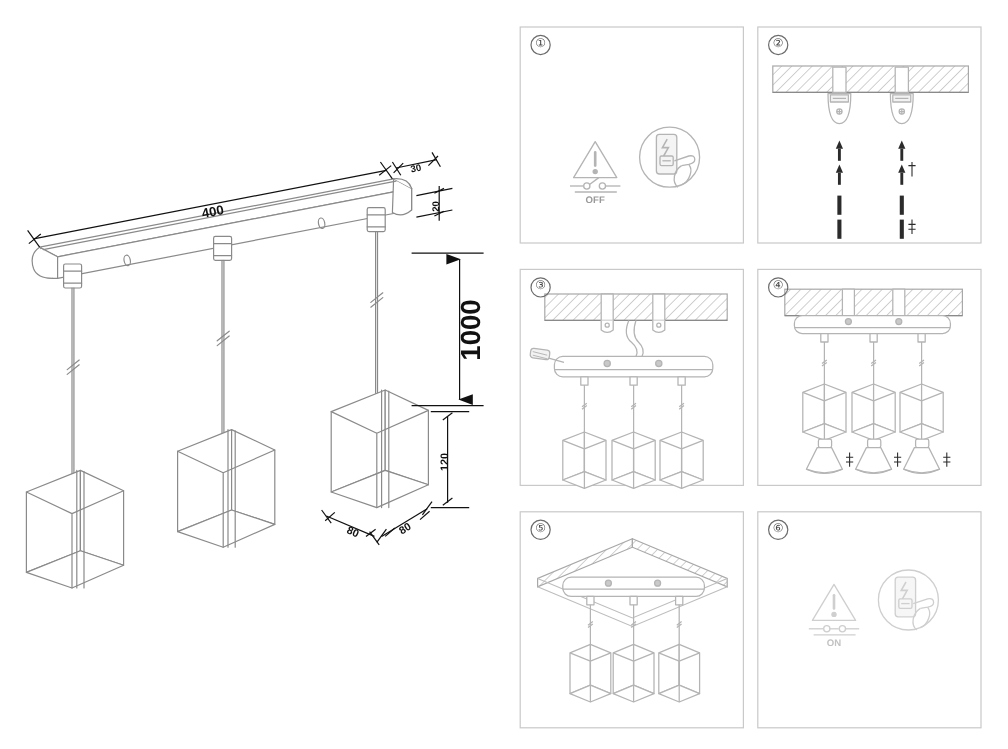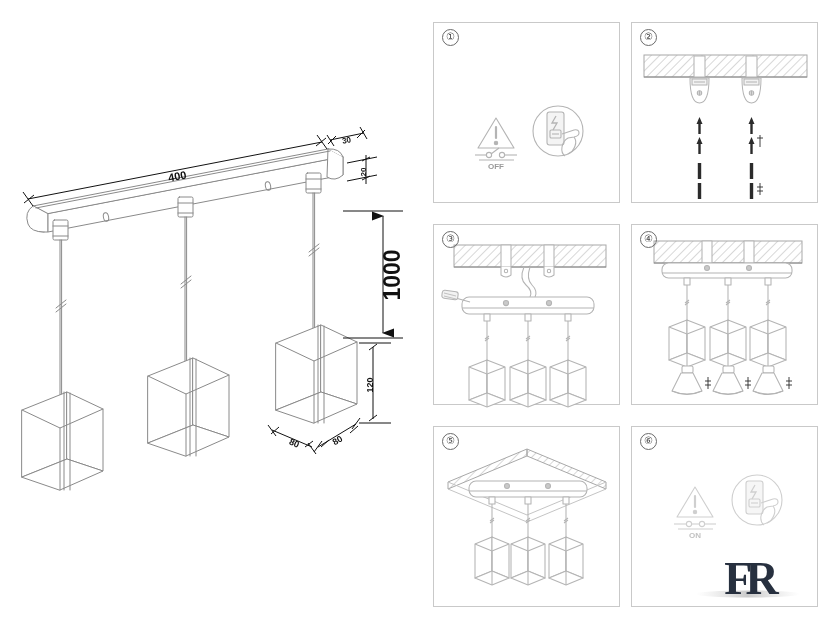--- a/index.html
+++ b/index.html
@@ -475,27 +475,14 @@
         <path d="M123,58 L119,65 L124,65 L120,72" stroke-width="1.3"></path>
         <rect x="117" y="72" width="11" height="8" rx="1.3"></rect>
         <path d="M119,76 L126,76"></path>
         <path d="M129,76 L141,72 Q146,71 146,75 Q146,78 141,79 L135,80"></path>
         <path d="M135,80 Q130,83 129,89 Q128,95 132,98"></path>
         <path d="M141,79 Q144,83 142,88 Q140,94 135,96"></path>
       </g>
     </svg>
   </div>
 
-  <div style="position:absolute;left:690px;top:540px;width:120px;height:80px;">
-    <svg width="120" height="80" viewBox="0 0 120 80">
-      <defs>
-        <linearGradient id="shadowGrad" x1="0" y1="0" x2="1" y2="0">
-          <stop offset="0%" stop-color="#d8d8d8" stop-opacity="0"></stop>
-          <stop offset="50%" stop-color="#c4c4c4" stop-opacity="0.9"></stop>
-          <stop offset="100%" stop-color="#d8d8d8" stop-opacity="0"></stop>
-        </linearGradient>
-      </defs>
-      <ellipse cx="58" cy="54" rx="52" ry="3.6" fill="url(#shadowGrad)"></ellipse>
-      <text class="logo-text" x="58" y="54" font-size="46" text-anchor="middle" letter-spacing="-7">FR</text>
-    </svg>
-  </div>
 
 </div>
 
 </body></html>

